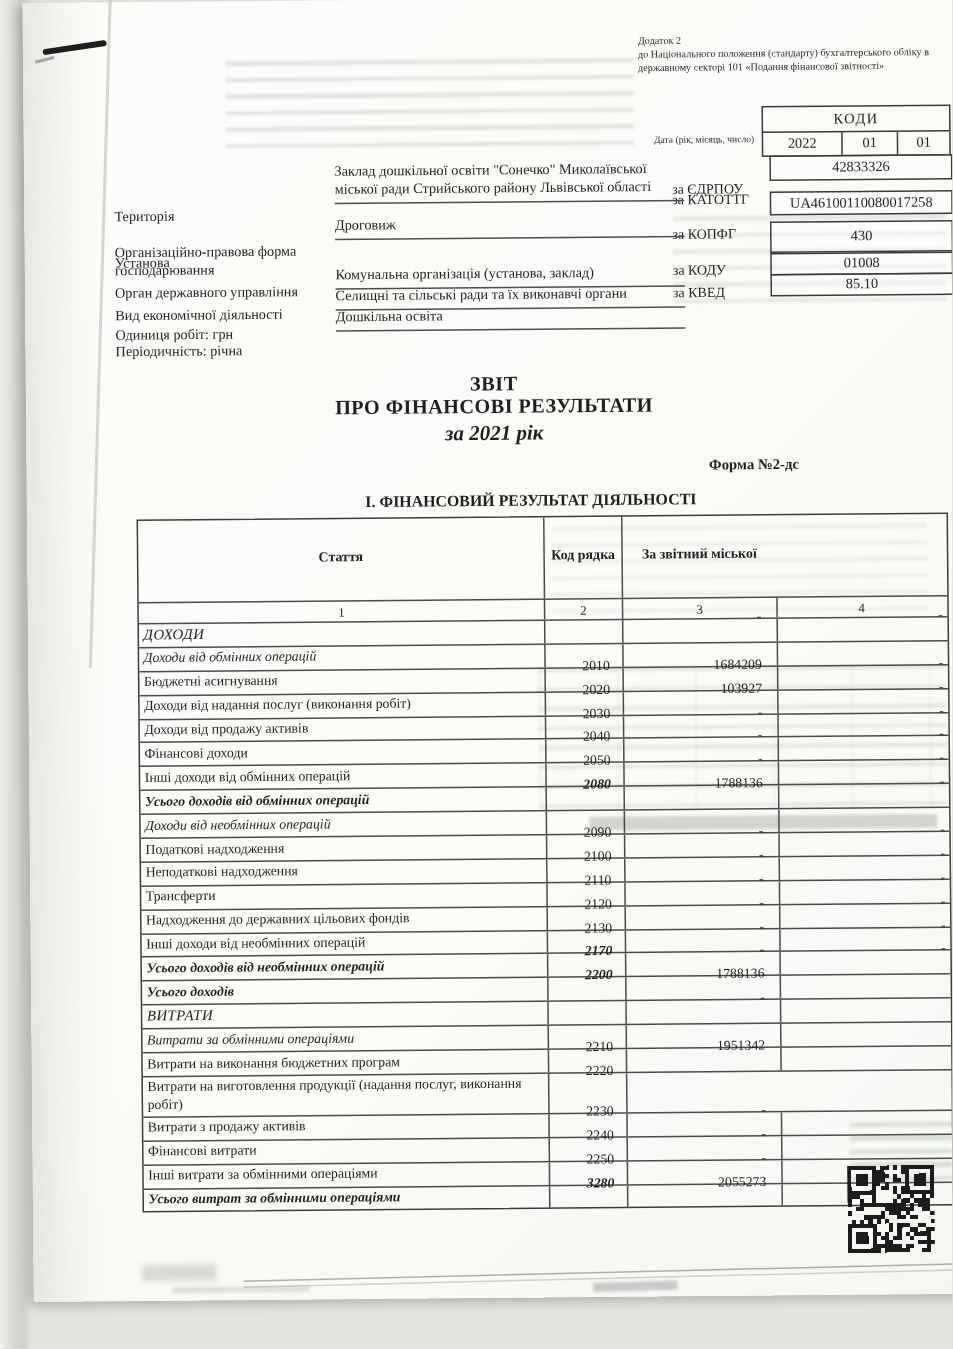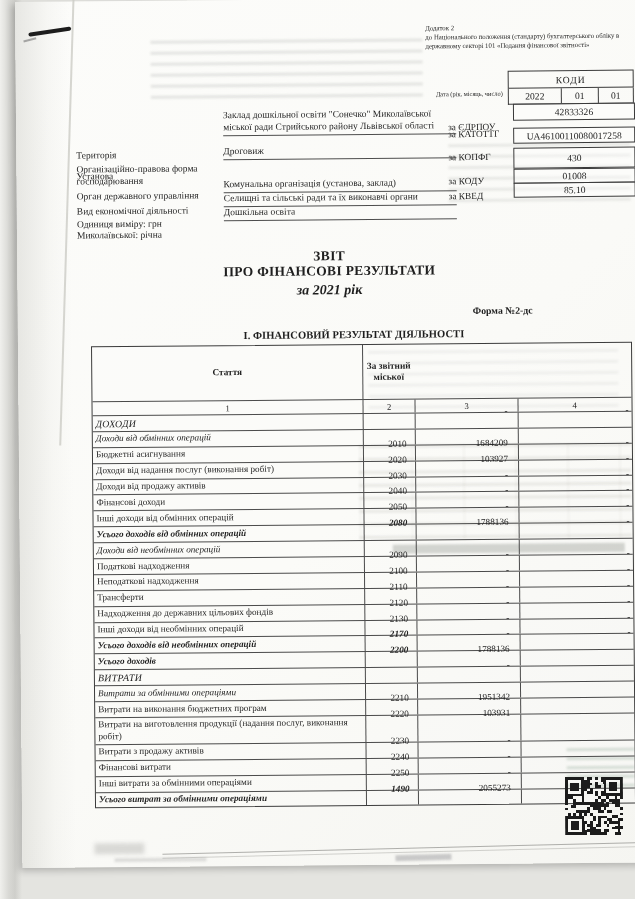--- a/index.html
+++ b/index.html
@@ -46,21 +46,21 @@
   .kody .daterow div{display:flex;align-items:center;justify-content:center;}
   .kody .daterow div + div{border-left:1px solid #3a3a3a;}
   .date-label{left:381px;top:92px;width:106px;font-size:6.4px;text-align:right;color:#2a2a2a;}
   .vbox{left:497px;width:120px;border:1px solid #3a3a3a;display:flex;align-items:center;justify-content:center;font-size:9.6px;background:rgba(255,255,255,.35);}
   .vb1{top:106px;height:15px;} .vb2{top:130px;height:14px;} .vb3{top:150px;height:19px;}
   .vb4{top:171px;height:13px;} .vb5{top:185px;height:13px;}
   .zlabel{left:432px;font-size:9.3px;}
   .zl1{top:124px;} .zl2{top:131px;} .zl3{top:154px;} .zl4{top:178px;} .zl5{top:193px;}
   
   .olabel{left:60px;font-size:9.5px;line-height:1.25;}
-  .ol1{top:132px;margin-top:38px;} .ol2{top:149px;} .ol3{top:163px;width:150px;} .ol4{top:190px;} .ol5{top:205px;}
+  .ol1{top:132px;margin-top:38px;} .ol2{top:139px;} .ol3{top:163px;width:150px;} .ol4{top:190px;} .ol5{top:205px;}
   .ovalue{left:207px;width:233px;font-size:9.5px;line-height:1.25;border-bottom:1px solid #4d4d4d;padding-bottom:1px;}
   .ov1{top:110px;} .ov2{top:146px;} .ov3{top:179px;} .ov4{top:193px;} .ov5{top:207px;}
   .unit{left:60px;top:218px;font-size:9.5px;}
   .period{left:60px;top:229px;font-size:9.5px;}
   
   .title{left:312px;transform:translateX(-50%);font-weight:bold;white-space:nowrap;}
   .t1{top:249px;font-size:13.5px;letter-spacing:.4px;}
   .t2{top:264px;font-size:13.5px;letter-spacing:.3px;}
   .t3{top:283px;font-size:14px;font-style:italic;}
   .formlbl{left:455px;top:307px;font-size:9.8px;font-weight:bold;}
@@ -137,32 +137,33 @@
     <div class="abs olabel ol1">Установа</div>
     <div class="abs ovalue ov1">Заклад дошкільної освіти "Сонечко"  Миколаївської міської ради Стрийського району Львівської області</div>
     <div class="abs olabel ol2">Територія</div>
     <div class="abs ovalue ov2">Дроговиж</div>
     <div class="abs olabel ol3">Організаційно-правова форма господарювання</div>
     <div class="abs ovalue ov3">Комунальна організація (установа, заклад)</div>
     <div class="abs olabel ol4">Орган державного управління</div>
     <div class="abs ovalue ov4">Селищні та сільські ради та їх виконавчі органи</div>
     <div class="abs olabel ol5">Вид економічної діяльності</div>
     <div class="abs ovalue ov5">Дошкільна освіта</div>
-    <div class="abs unit">Одиниця виміру: грн</div>
-    <div class="abs period">Миколаївської:  річна</div>
+    <div class="abs unit">Одиниця робіт: грн</div>
+    <div class="abs period">Періодичність:  річна</div>
 
     <div class="abs title t1">ЗВІТ</div>
     <div class="abs title t2">ПРО ФІНАНСОВІ РЕЗУЛЬТАТИ</div>
     <div class="abs title t3">за 2021 рік</div>
     <div class="abs formlbl">Форма №2-дс</div>
     <div class="abs sect-title">І. ФІНАНСОВИЙ РЕЗУЛЬТАТ ДІЯЛЬНОСТІ</div>
 
     <div class="abs rtable">
       <div class="tgrid thead">
         <div>Стаття</div>
+        <div>Код рядка</div>
         <div>За звітний міської</div>
       </div>
       <div class="tgrid tnums">
         <div>1</div>
         <div>2</div>
         <div>3</div>
         <div>4</div>
       </div>
       <div>
           <div class="trow section">
@@ -431,23 +432,20 @@
               <span></span>
             </div>
           </div>
           <div class="trow normal tall">
             <div class="tc tc-label">
               <span>Витрати на виготовлення продукції (надання послуг, виконання робіт)</span>
             </div>
             <div class="tc tc-code">
               <span>2220</span>
             </div>
-            <div class="tc tc-cur">
-              <span>103931</span>
-            </div>
             <div class="tc tc-prev">
               <span></span>
             </div>
           </div>
           <div class="trow normal">
             <div class="tc tc-label">
               <span>Витрати з продажу активів</span>
             </div>
             <div class="tc tc-code">
               <span>2230</span>
@@ -485,21 +483,21 @@
             </div>
             <div class="tc tc-prev">
               <span></span>
             </div>
           </div>
           <div class="trow total">
             <div class="tc tc-label">
               <span>Усього витрат за обмінними операціями</span>
             </div>
             <div class="tc tc-code">
-              <span>1490</span>
+              <span>3280</span>
             </div>
             <div class="tc tc-cur">
               <span>2055273</span>
             </div>
             <div class="tc tc-prev">
               <span></span>
             </div>
           </div>
         </div>
     </div>

